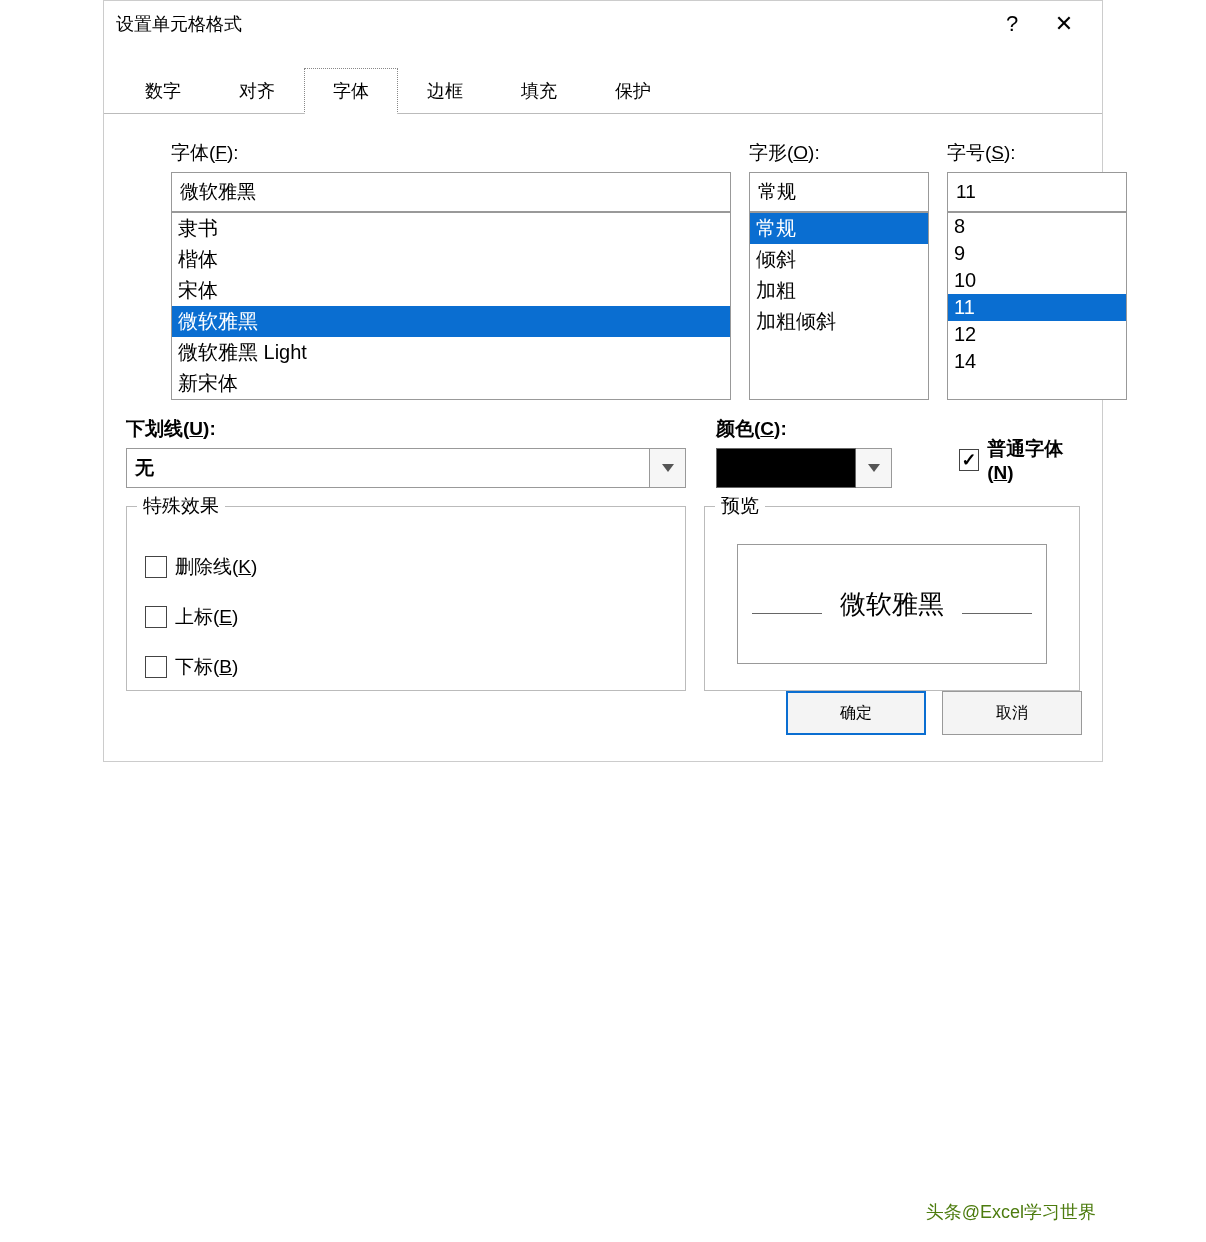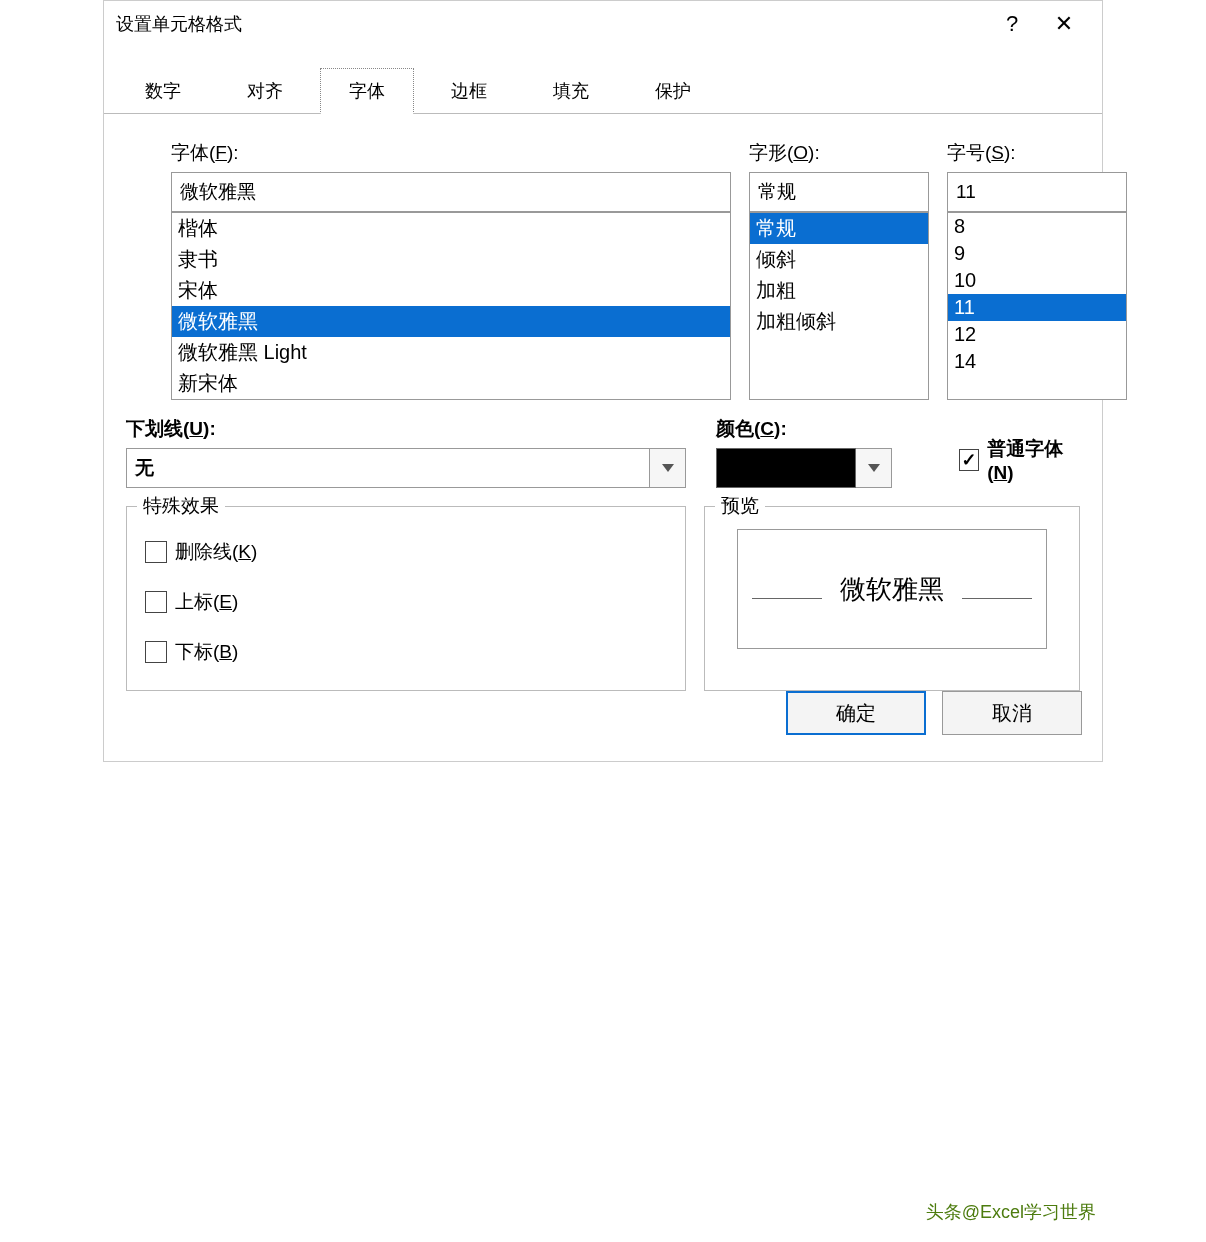--- a/index.html
+++ b/index.html
@@ -2,21 +2,21 @@
 <html><head>
 <meta charset="utf-8">
 <style>
 * { box-sizing: border-box; margin: 0; padding: 0; }
 body { font-family: "Microsoft YaHei", "Segoe UI", sans-serif; font-size: 18px; background: #fff; color: #000; }
 .dialog { width: 1000px; margin: 0 auto; border: 1px solid #ccc; background: #fff; }
 .titlebar { display: flex; align-items: center; padding: 6px 12px; height: 46px; }
 .titlebar .title { font-size: 18px; }
 .titlebar .spacer { flex: 1; }
 .titlebar .tbtn { width: 52px; text-align: center; font-size: 22px; cursor: pointer; }
-.tabs { display: flex; padding: 20px 12px 0 12px; border-bottom: 1px solid #bbb; gap: 8px; }
+.tabs { display: flex; padding: 20px 12px 0 12px; border-bottom: 1px solid #bbb; gap: 0; }
 .tab { padding: 10px 28px; border: 1px solid transparent; border-bottom: none; cursor: pointer; position: relative; top: 1px; }
 .tab.active { border: 1px dotted #888; border-bottom: 1px solid #fff; background: #fff; }
 .content { padding: 26px 22px 0 22px; }
 .row1 { display: flex; gap: 18px; margin-bottom: 16px; padding-left: 45px; }
 .col-font { flex: 0 0 560px; }
 .col-style { flex: 0 0 180px; }
 .col-size { flex: 0 0 180px; }
 .lbl { font-size: 19px; margin-bottom: 6px; }
 .u { text-decoration: underline; }
 .txtinput { width: 100%; height: 40px; padding: 4px 8px; font-size: 19px; border: 1px solid #999; }
@@ -28,30 +28,30 @@
 .col-color { flex: 0 0 180px; margin-left: 12px; }
 .col-normal { flex: 1; display: flex; align-items: flex-end; padding-bottom: 4px; }
 .combo { display: flex; width: 100%; }
 .combo-val { flex: 1; height: 40px; border: 1px solid #999; padding: 4px 8px; font-size: 19px; display: flex; align-items: center; }
 .combo-btn { width: 36px; height: 40px; border: 1px solid #999; border-left: none; display: flex; align-items: center; justify-content: center; cursor: pointer; background: #f6f6f6; }
 .swatch { width: 140px; height: 40px; background: #000; border: 1px solid #666; }
 .chkrow { display: flex; align-items: center; gap: 8px; font-size: 19px; margin-left: 45px; }
 .chkbox { width: 22px; height: 22px; border: 1px solid #444; display: inline-flex; align-items: center; justify-content: center; cursor: pointer; }
 .chkbox.checked::after { content: "✓"; font-size: 18px; line-height: 1; }
 .row3 { display: flex; gap: 18px; }
-.fieldset { border: 1px solid #bbb; position: relative; padding: 22px 18px 22px 18px; }
+.fieldset { border: 1px solid #bbb; position: relative; padding: 37px 18px 22px 18px; }
 .fieldset .legend { position: absolute; top: -14px; left: 10px; background: #fff; padding: 0 6px; font-size: 19px; }
 .fx { flex: 0 0 560px; height: 185px; }
 .preview { flex: 1; height: 185px; display: flex; justify-content: center; }
 .preview-inner { width: 92%; height: 120px; border: 1px solid #999; display: flex; align-items: center; justify-content: center; position: relative; }
 .preview-inner .baseline { position: absolute; left: 14px; right: 14px; top: 58%; border-top: 1px solid #666; }
 .preview-inner .txt { background: #fff; padding: 0 18px; z-index: 1; font-size: 26px; }
 .hint { padding: 60px 0 40px 4px; font-size: 19px; }
 .buttons { display: flex; justify-content: flex-end; gap: 16px; padding: 0 20px 26px 0; }
-.btn { min-width: 140px; height: 44px; border: 1px solid #999; background: #f4f4f4; font-size: 20px; cursor: pointer; display: flex; align-items: center; justify-content: center; }
+.btn { min-width: 140px; height: 44px; border: 1px solid #999; background: #f4f4f4; font-size: 16px; cursor: pointer; display: flex; align-items: center; justify-content: center; }
 .btn.primary { border: 2px solid #0a6ed1; }
 .chev { width: 0; height: 0; border-left: 6px solid transparent; border-right: 6px solid transparent; border-top: 8px solid #555; }
 .watermark { position: fixed; bottom: 18px; right: 110px; font-size: 18px; color: #4d7c0f; text-shadow: 0 0 3px #fff; }
 .fxopt { margin: 10px 0 24px 0; }
 </style>
 </head>
 <body>
 
 <div class="dialog">
   <div class="titlebar">
@@ -70,22 +70,22 @@
     <div class="tab">保护</div>
   </div>
 
   <div class="content">
 
     <div class="row1">
       <div class="col-font">
         <div class="lbl"><span>字体(</span><span class="u">F</span><span>):</span></div>
         <input class="txtinput" value="微软雅黑" style="">
         <div class="listbox">
+          <div class="item">隶书</div>
           <div class="item">楷体</div>
-          <div class="item">隶书</div>
           <div class="item">宋体</div>
           <div class="item selected">微软雅黑</div>
           <div class="item">微软雅黑 Light</div>
           <div class="item">新宋体</div>
         </div>
       </div>
 
       <div class="col-style">
         <div class="lbl"><span>字形(</span><span class="u">O</span><span>):</span></div>
         <input class="txtinput" value="常规" style="">

